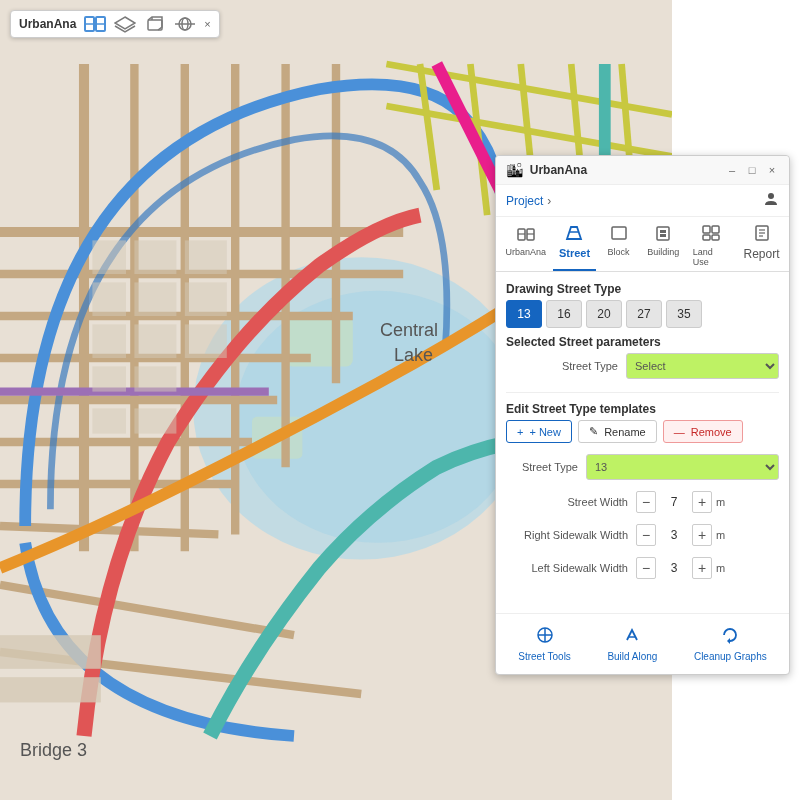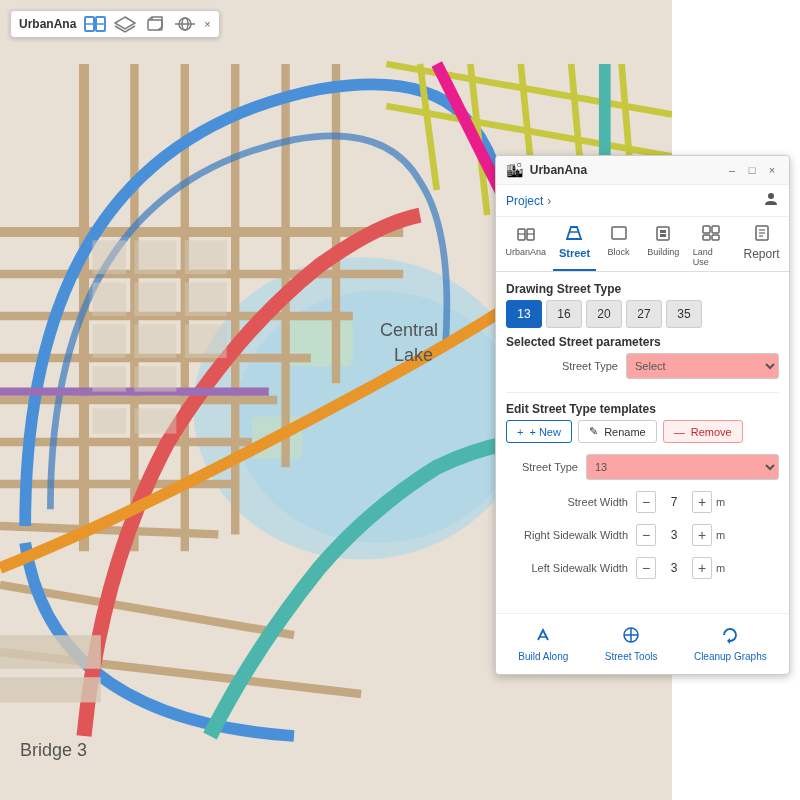--- a/index.html
+++ b/index.html
@@ -194,21 +194,21 @@
       padding-right: 8px;
     }
     .param-select {
       flex: 1;
       height: 26px;
       border: 1px solid #ccc;
       border-radius: 3px;
       font-size: 11px;
       padding: 0 4px;
       color: #555;
-      background: #fca5a5;
+      background: #bef264;
     }
 
     
     .divider {
       border: none;
       border-top: 1px solid #eee;
       margin: 2px 0;
     }
 
     
@@ -597,35 +597,35 @@
       </div>
     </div>
   </div>
 
   <div style="flex:1; min-height: 20px;"></div>
 
   <div id="panel-footer">
     <button class="footer-btn">
       <span class="footer-icon">
         <svg width="18" height="18" viewBox="0 0 18 18">
-            <path d="M4 14 L9 4 L14 14" fill="none" stroke="#1565c0" stroke-width="1.8"></path>
-            <path d="M6 11 L12 11" stroke="#1565c0" stroke-width="1.5"></path>
-          </svg>
-      </span>
-      <span style="color:#1565c0;font-size:10px;">Build Along</span>
+            <circle cx="9" cy="9" r="7" fill="none" stroke="#1565c0" stroke-width="1.5"></circle>
+            <line x1="9" y1="2" x2="9" y2="16" stroke="#1565c0" stroke-width="1.5"></line>
+            <line x1="2" y1="9" x2="16" y2="9" stroke="#1565c0" stroke-width="1.5"></line>
+          </svg>
+      </span>
+      <span style="color:#1565c0;font-size:10px;">Street Tools</span>
     </button>
     <button class="footer-btn">
       <span class="footer-icon">
         <svg width="18" height="18" viewBox="0 0 18 18">
-            <circle cx="9" cy="9" r="7" fill="none" stroke="#1565c0" stroke-width="1.5"></circle>
-            <line x1="9" y1="2" x2="9" y2="16" stroke="#1565c0" stroke-width="1.5"></line>
-            <line x1="2" y1="9" x2="16" y2="9" stroke="#1565c0" stroke-width="1.5"></line>
-          </svg>
-      </span>
-      <span style="color:#1565c0;font-size:10px;">Street Tools</span>
+            <path d="M4 14 L9 4 L14 14" fill="none" stroke="#1565c0" stroke-width="1.8"></path>
+            <path d="M6 11 L12 11" stroke="#1565c0" stroke-width="1.5"></path>
+          </svg>
+      </span>
+      <span style="color:#1565c0;font-size:10px;">Build Along</span>
     </button>
     <button class="footer-btn">
       <span class="footer-icon">
         <svg width="18" height="18" viewBox="0 0 18 18">
             <path d="M 3 9 A 6 6 0 1 1 9 15" fill="none" stroke="#1565c0" stroke-width="1.8"></path>
             <polygon points="9,12 9,18 6,15" fill="#1565c0"></polygon>
           </svg>
       </span>
       <span style="color:#1565c0;font-size:10px;">Cleanup Graphs</span>
     </button>

